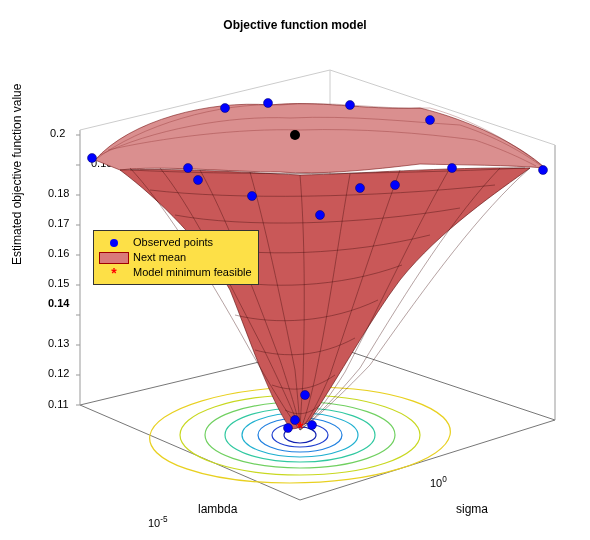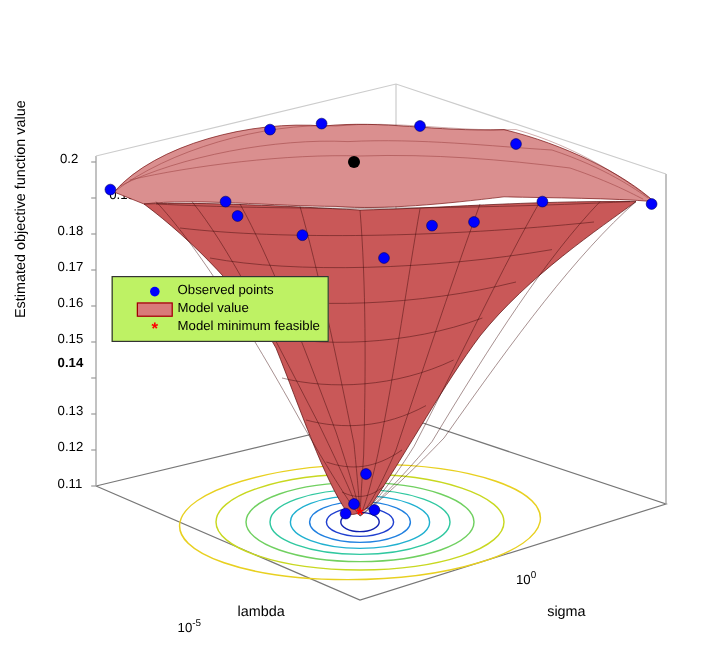--- a/index.html
+++ b/index.html
@@ -44,23 +44,23 @@
   }
   .tick {
     position: absolute;
     font-size: 11px;
     color: #000;
   }
   .legend {
     position: absolute;
     left: 93px;
     top: 230px;
-    background: #bef264;
+    background: #fde047;
     border: 1px solid #333;
-    padding: 4px 6px 4px 20px;
+    padding: 4px 6px 4px 5px;
     font-size: 11px;
     line-height: 15px;
   }
   .legend-row {
     display: flex;
     align-items: center;
     height: 15px;
   }
   .legend-swatch {
     width: 30px;
@@ -95,20 +95,21 @@
     position: absolute;
     left: 0; top: 0;
   }
   sup { font-size: 0.75em; }
 </style>
 </head>
 <body>
 
 <div class="figure">
 
+  <div class="title">Objective function model</div>
 
   <div class="tick" style="left:48px; top:398px;">0.11</div>
   <div class="tick" style="left:48px; top:367px;">0.12</div>
   <div class="tick" style="left:48px; top:337px;">0.13</div>
   <div class="tick" style="left:48px; top:297px;font-weight:bold;">0.14</div>
   <div class="tick" style="left:48px; top:277px;">0.15</div>
   <div class="tick" style="left:48px; top:247px;">0.16</div>
   <div class="tick" style="left:48px; top:217px;">0.17</div>
   <div class="tick" style="left:48px; top:187px;">0.18</div>
   <div class="tick" style="left:48px; top:157px;margin-left:43px;">0.19</div>
@@ -249,21 +250,21 @@
     <div class="legend-row">
       <span class="legend-swatch">
           <span class="dot-blue"></span>
         </span>
       <span>Observed points</span>
     </div>
     <div class="legend-row">
       <span class="legend-swatch">
           <span class="patch-red"></span>
         </span>
-      <span>Model value</span>
+      <span>Next mean</span>
     </div>
     <div class="legend-row">
       <span class="legend-swatch">
           <span class="star-red">*</span>
         </span>
       <span>Model minimum feasible</span>
     </div>
   </div>
 
 </div>

